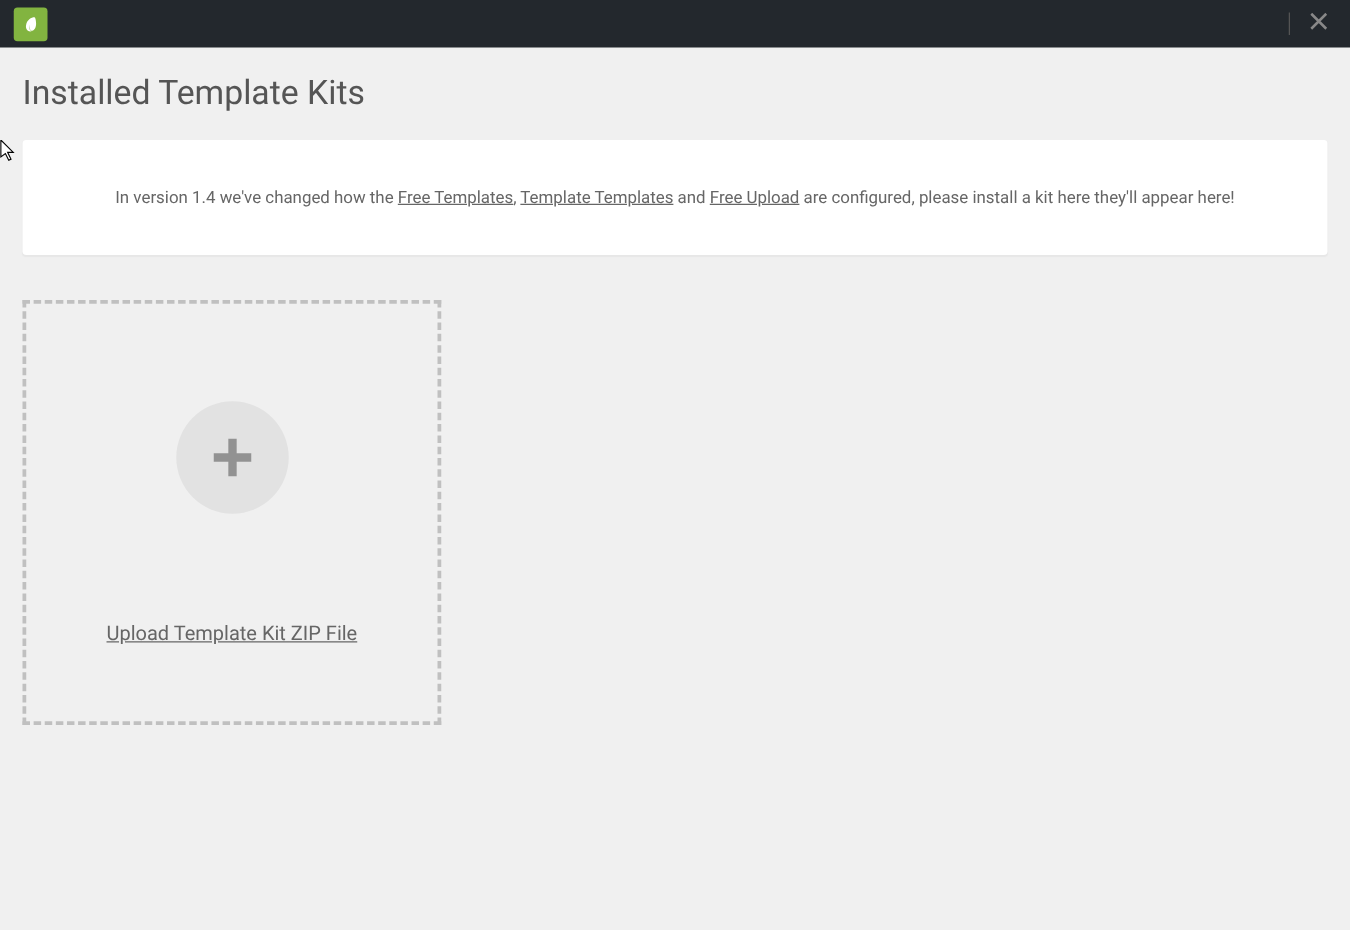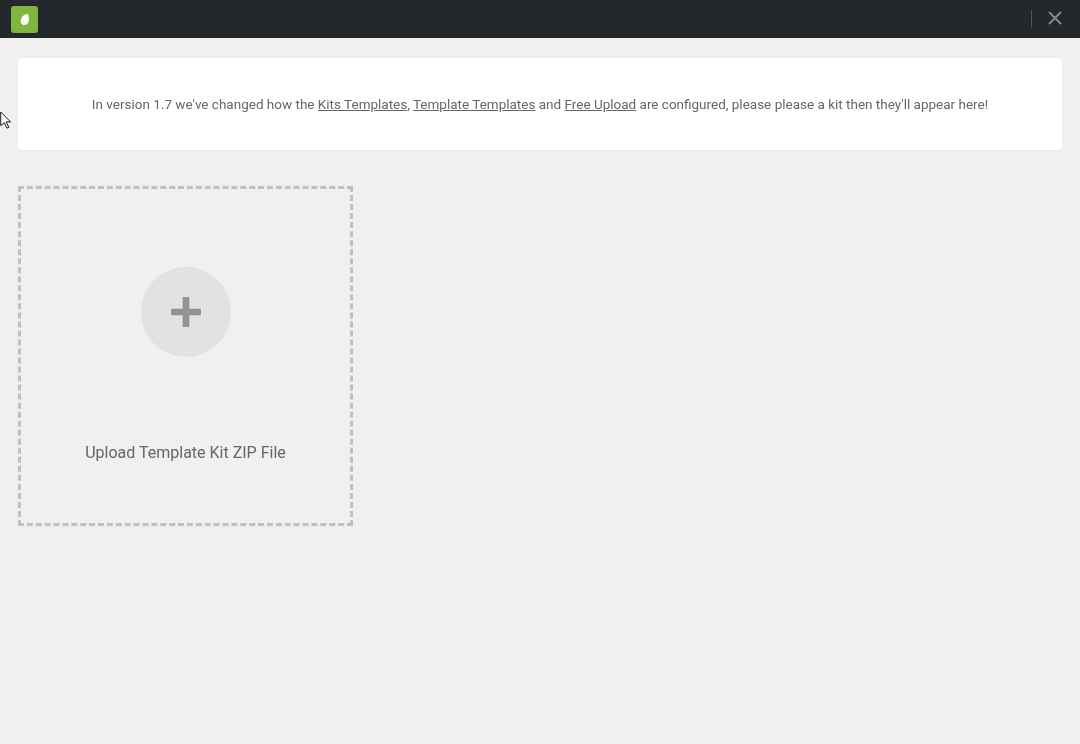--- a/index.html
+++ b/index.html
@@ -103,20 +103,21 @@
     }
     .plus-circle svg {
       width: 40px;
       height: 40px;
       fill: #929292;
     }
     .upload-label {
       color: #666;
       font-size: 16px;
       font-weight: 400;
+      text-decoration: underline;
     }
     .cursor-arrow {
       position: absolute;
       top: 112px;
       left: 0px;
       pointer-events: none;
     }
     .cursor-arrow svg {
       width: 14px;
       height: 18px;
@@ -135,24 +136,25 @@
     <div class="topbar-divider"></div>
     <div class="close-btn">
       <svg width="14" height="14" viewBox="0 0 14 14">
         <path d="M1 1 L13 13 M13 1 L1 13" stroke="#888" stroke-width="2" fill="none"></path>
       </svg>
     </div>
   </div>
 </div>
 
 <div class="content">
+  <h1 class="page-title">Installed Template Kits</h1>
 
   <div class="notice-box">
     <p class="notice-text">
-      <span>In version 1.7 we've changed how the </span><a href="#">Kits Templates</a><span>, </span><a href="#">Template Templates</a><span> and </span><a href="#">Free Upload</a><span> are configured, please please a kit then they'll appear here!</span>
+      <span>In version 1.4 we've changed how the </span><a href="#">Free Templates</a><span>, </span><a href="#">Template Templates</a><span> and </span><a href="#">Free Upload</a><span> are configured, please install a kit here they'll appear here!</span>
     </p>
   </div>
 
   <div class="upload-card">
     <div class="plus-circle">
       <svg viewBox="0 0 24 24">
         <path d="M10 3h4v7h7v4h-7v7h-4v-7H3v-4h7z"></path>
       </svg>
     </div>
     <div class="upload-label">Upload Template Kit ZIP File</div>

